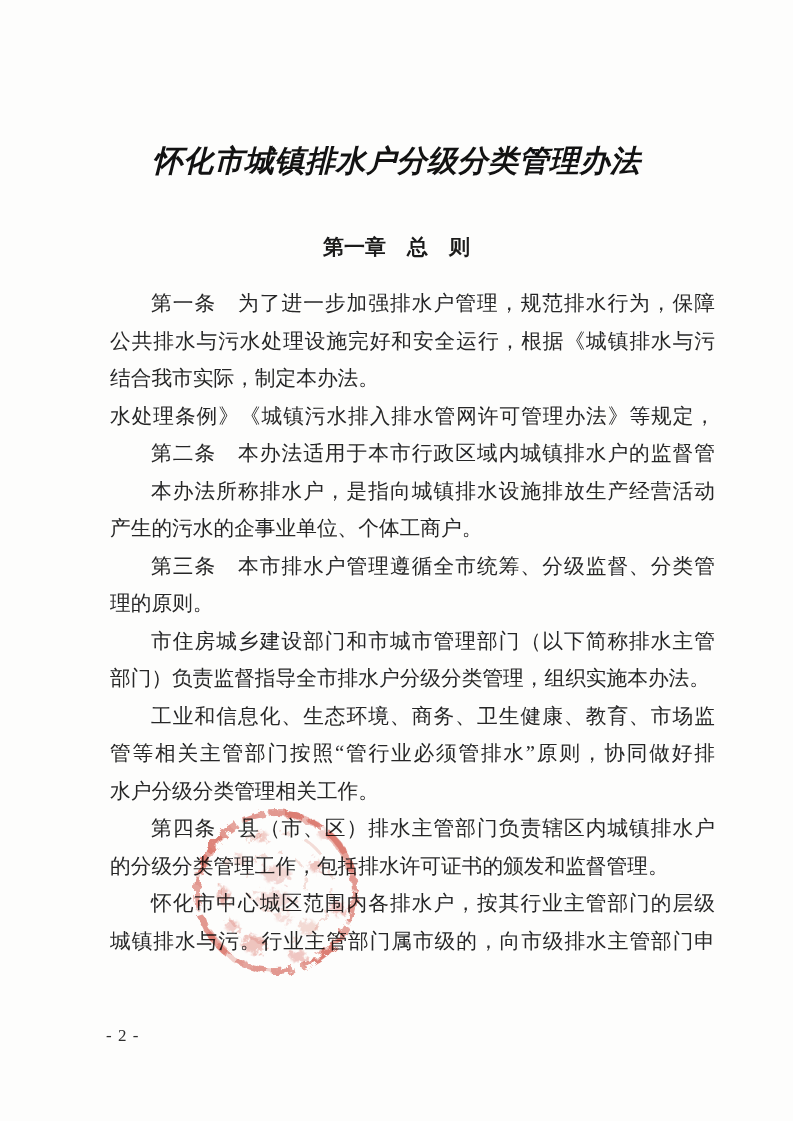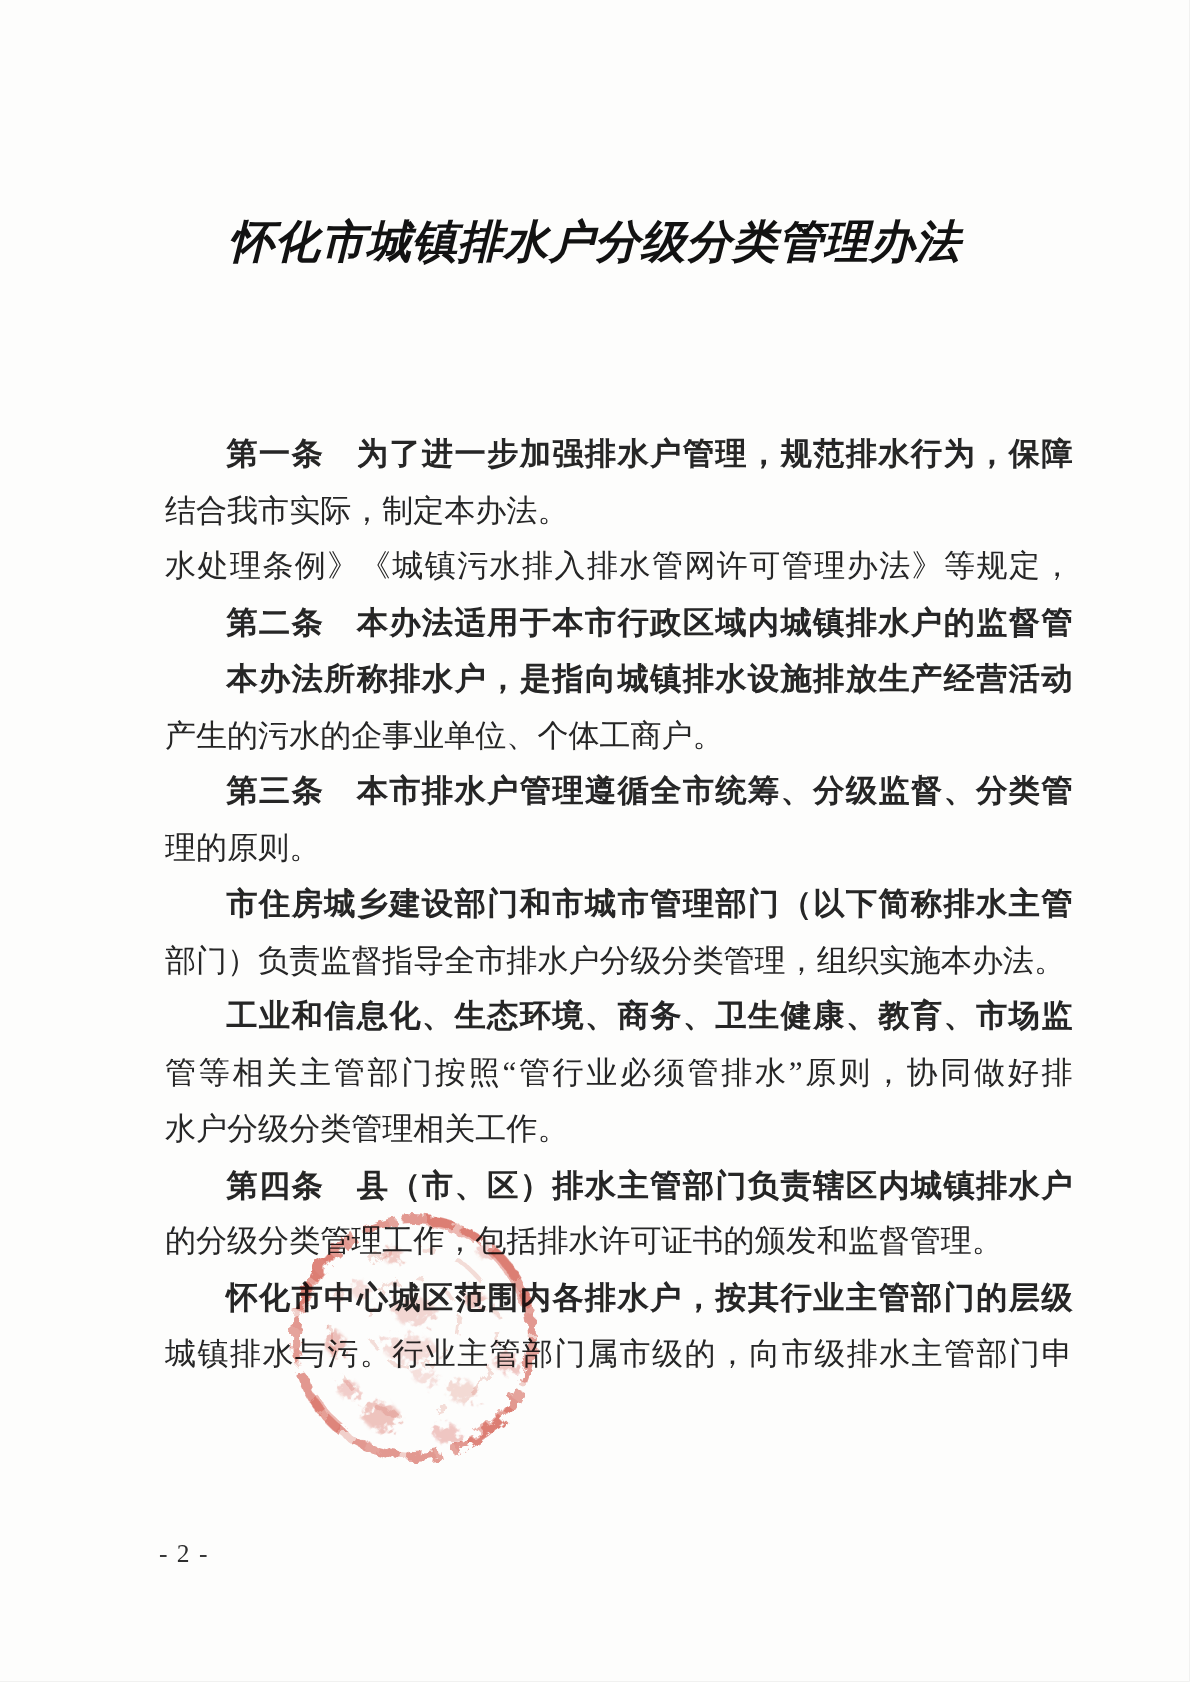--- a/index.html
+++ b/index.html
@@ -30,43 +30,45 @@
   }
   .line{
     height:37.5px;line-height:37.5px;
     text-align:left;
     overflow:visible;
   }
   .line.fill{
     text-align:justify;
     text-align-last:justify;
   }
-  .line.indent{padding-left:41px;font-weight:bold;}
+  .line.indent{padding-left:41px;}
   .seal{
     position:absolute;left:166px;top:776px;
     width:230px;height:230px;
     mix-blend-mode:multiply;
     pointer-events:none;
   }
   .page-num{
     position:absolute;left:106px;top:1026px;
     font-size:17px;color:#2e2e2e;letter-spacing:1px;
     font-family:"Liberation Serif","DejaVu Serif",serif;
   }
 </style>
 </head>
 <body>
 
 <div class="page">
 
   <h1 class="doc-title">怀化市城镇排水户分级分类管理办法</h1>
 
+  <h2 class="chapter">第一章　总　则</h2>
 
   <div class="body-text" id="body-lines">
       <div class="line indent fill">第一条　为了进一步加强排水户管理，规范排水行为，保障</div>
+      <div class="line fill">公共排水与污水处理设施完好和安全运行，根据《城镇排水与污</div>
       <div class="line">结合我市实际，制定本办法。</div>
       <div class="line fill">水处理条例》《城镇污水排入排水管网许可管理办法》等规定，</div>
       <div class="line indent fill">第二条　本办法适用于本市行政区域内城镇排水户的监督管</div>
       <div class="line indent fill">本办法所称排水户，是指向城镇排水设施排放生产经营活动</div>
       <div class="line">产生的污水的企事业单位、个体工商户。</div>
       <div class="line indent fill">第三条　本市排水户管理遵循全市统筹、分级监督、分类管</div>
       <div class="line">理的原则。</div>
       <div class="line indent fill">市住房城乡建设部门和市城市管理部门（以下简称排水主管</div>
       <div class="line">部门）负责监督指导全市排水户分级分类管理，组织实施本办法。</div>
       <div class="line indent fill">工业和信息化、生态环境、商务、卫生健康、教育、市场监</div>

